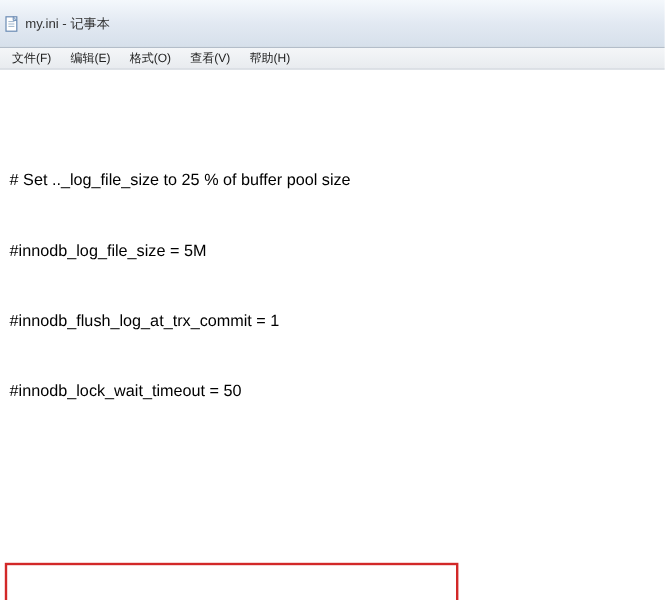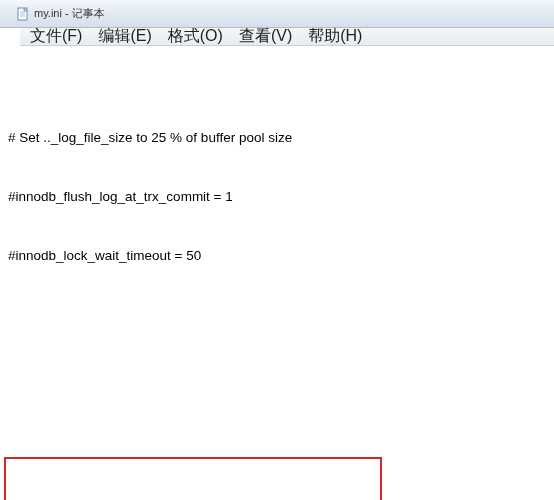--- a/index.html
+++ b/index.html
@@ -4,47 +4,46 @@
 <style>
   * { margin: 0; padding: 0; box-sizing: border-box; }
   body {
     font-family: "Microsoft YaHei", "SimSun", Arial, sans-serif;
     background: #fff;
     width: 554px;
     height: 500px;
     overflow: hidden;
   }
   .titlebar {
-    height: 28px;
+    height: 40px;
     background: linear-gradient(to bottom, #f4f8fc 0%, #e2e9f2 50%, #d6e0eb 100%);
     border-bottom: 1px solid #b3bdc9;
     display: flex;
     align-items: center;
-    padding: 0 16px;
+    padding: 0 3px;
     font-size: 11px;
     color: #333;
   }
   .titlebar .doc-icon {
     width: 14px;
     height: 14px;
     margin-right: 4px;
     display: inline-flex;
     align-items: center;
     justify-content: center;
   }
   .menubar {
     height: 18px;
     background: linear-gradient(to bottom, #f4f6f8 0%, #e8ebef 100%);
     border-bottom: 1px solid #c9d0d8;
     display: flex;
     align-items: center;
     padding: 0 2px;
-    font-size: 16px;
+    font-size: 10px;
     color: #222;
-    margin-left: 20px;
   }
   .menubar .menu-item {
     padding: 1px 8px;
     cursor: default;
   }
   .editor {
     padding: 4px 8px 0 8px;
     font-family: "Microsoft YaHei", Arial, sans-serif;
     font-size: 13.5px;
     line-height: 1.45;
@@ -83,20 +82,21 @@
   <span class="menu-item">文件(F)</span>
   <span class="menu-item">编辑(E)</span>
   <span class="menu-item">格式(O)</span>
   <span class="menu-item">查看(V)</span>
   <span class="menu-item">帮助(H)</span>
 </div>
 
 <div class="editor">
   <div class="line"></div>
   <div class="line"># Set .._log_file_size to 25 % of buffer pool size</div>
+  <div class="line">#innodb_log_file_size = 5M</div>
   <div class="line">#innodb_flush_log_at_trx_commit = 1</div>
   <div class="line">#innodb_lock_wait_timeout = 50</div>
   <div class="line"></div>
   
   
   
   <div class="line"></div>
   
   
   

